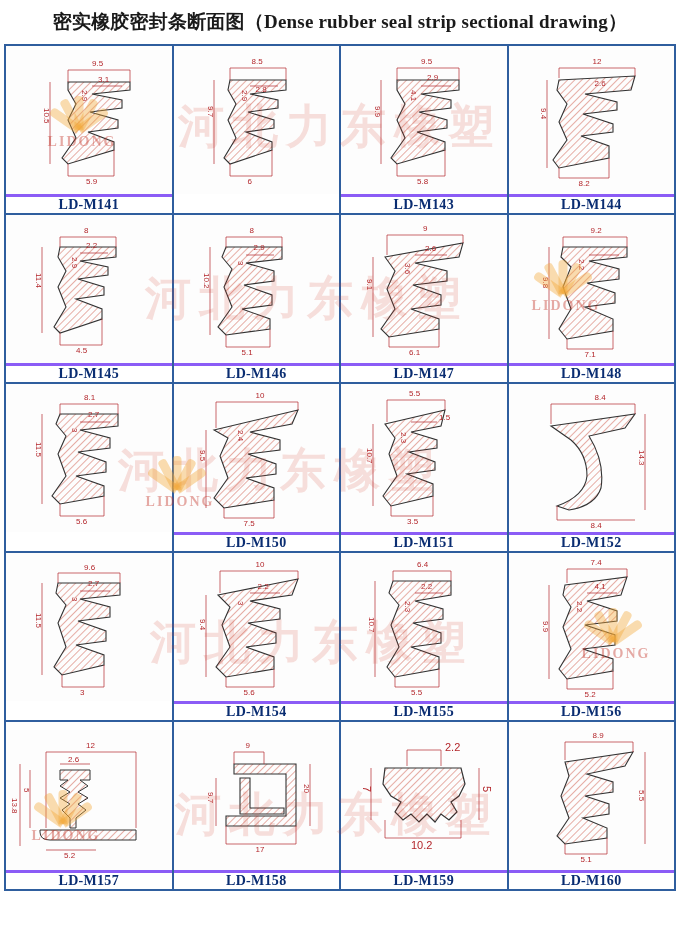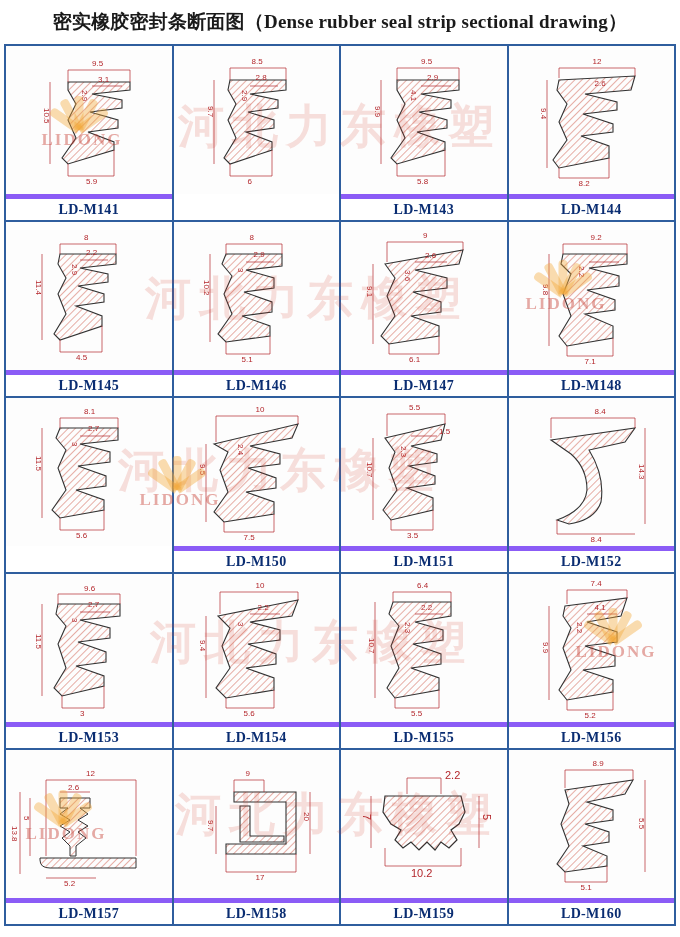--- a/index.html
+++ b/index.html
@@ -50,23 +50,23 @@
     flex-direction: column;
     background: #ffffff;
   }
   .draw {
     position: relative;
     height: 148px;
     overflow: hidden;
     background: #fdfdfd;
   }
   .label {
-    height: 26px;
+    height: 19px;
     background: #ffffff;
-    border-top: 5px solid #8b5cf6;
+    border-top: 3px solid #8b5cf6;
     display: flex;
     align-items: center;
     justify-content: center;
     font-family: "Liberation Serif", serif;
     font-size: 14px;
     font-weight: bold;
     color: #0a2d72;
     letter-spacing: 0.3px;
   }
 
@@ -104,21 +104,21 @@
     background: rgba(242, 168, 54, 0.40);
     transform-origin: 50% 100%;
     border-radius: 4px 4px 0 0;
   }
   .wm-logo .ld {
     position: absolute;
     left: 0; bottom: 0;
     width: 92px;
     text-align: center;
     font-family: "Liberation Serif", serif;
-    font-size: 17px;
+    font-size: 14px;
     font-weight: bold;
     letter-spacing: 2px;
     color: rgba(196, 52, 40, 0.42);
   }
 
   
   .dim {
     position: absolute;
     font-family: "Liberation Sans", sans-serif;
     font-size: 8px;
@@ -186,21 +186,21 @@
               <line x1="56" y1="22" x2="56" y2="34"></line>
               <line x1="112" y1="22" x2="112" y2="34"></line>
             <line x1="76" y1="40" x2="104" y2="40"></line>
             <line x1="40" y1="34" x2="40" y2="118"></line>
             <line x1="56" y1="130" x2="98" y2="130"></line>
               <line x1="56" y1="118" x2="56" y2="130"></line>
               <line x1="98" y1="104" x2="98" y2="130"></line>
           </g>
         </svg>
         <span class="dim" style="left:78px;top:12px">8.5</span>
-        <span class="dim" style="left:82px;top:28px">2.8</span>
+        <span class="dim" style="left:82px;top:40px">2.8</span>
         <span class="dim v" style="left:66px;top:44px">2.9</span>
         <span class="dim v" style="left:32px;top:60px">9.7</span>
         <span class="dim" style="left:74px;top:132px">6</span>
       </div>
     </div>
 
     <div class="cell">
       <div class="draw">
         <svg class="shape" width="168" height="148" viewBox="0 0 168 148">
           <path d="M56 34 L118 34 L118 44 L80 48 L110 54 L110 62 L78 66 L106 74 L106 82 L76 86 L104 96 L104 104 L56 118 L50 112 L64 92 L56 74 L64 58 L56 44 Z" fill="url(#h1)" stroke="#333" stroke-width="1.1"></path>
@@ -466,21 +466,20 @@
               <line x1="56" y1="122" x2="56" y2="134"></line>
               <line x1="98" y1="112" x2="98" y2="134"></line>
           </g>
         </svg>
         <span class="dim" style="left:78px;top:11px">9.6</span>
         <span class="dim" style="left:82px;top:27px">2.7</span>
         <span class="dim v" style="left:64px;top:44px">3</span>
         <span class="dim v" style="left:28px;top:60px">11.5</span>
         <span class="dim" style="left:74px;top:136px">3</span>
       </div>
-      <div class="label">LD-M153</div>
     </div>
 
     <div class="cell">
       <div class="draw">
         <svg class="shape" width="168" height="148" viewBox="0 0 168 148">
           <path d="M44 42 L124 26 L118 42 L76 48 L106 56 L106 66 L74 70 L102 80 L102 90 L72 94 L100 104 L100 116 L52 124 L42 114 L56 94 L48 72 L56 54 Z" fill="url(#h1)" stroke="#333" stroke-width="1.1"></path>
         </svg>
         <svg class="dims" width="168" height="148">
           <g stroke="#b3262b" stroke-width="0.7" fill="none">
             <line x1="46" y1="18" x2="124" y2="18"></line>

